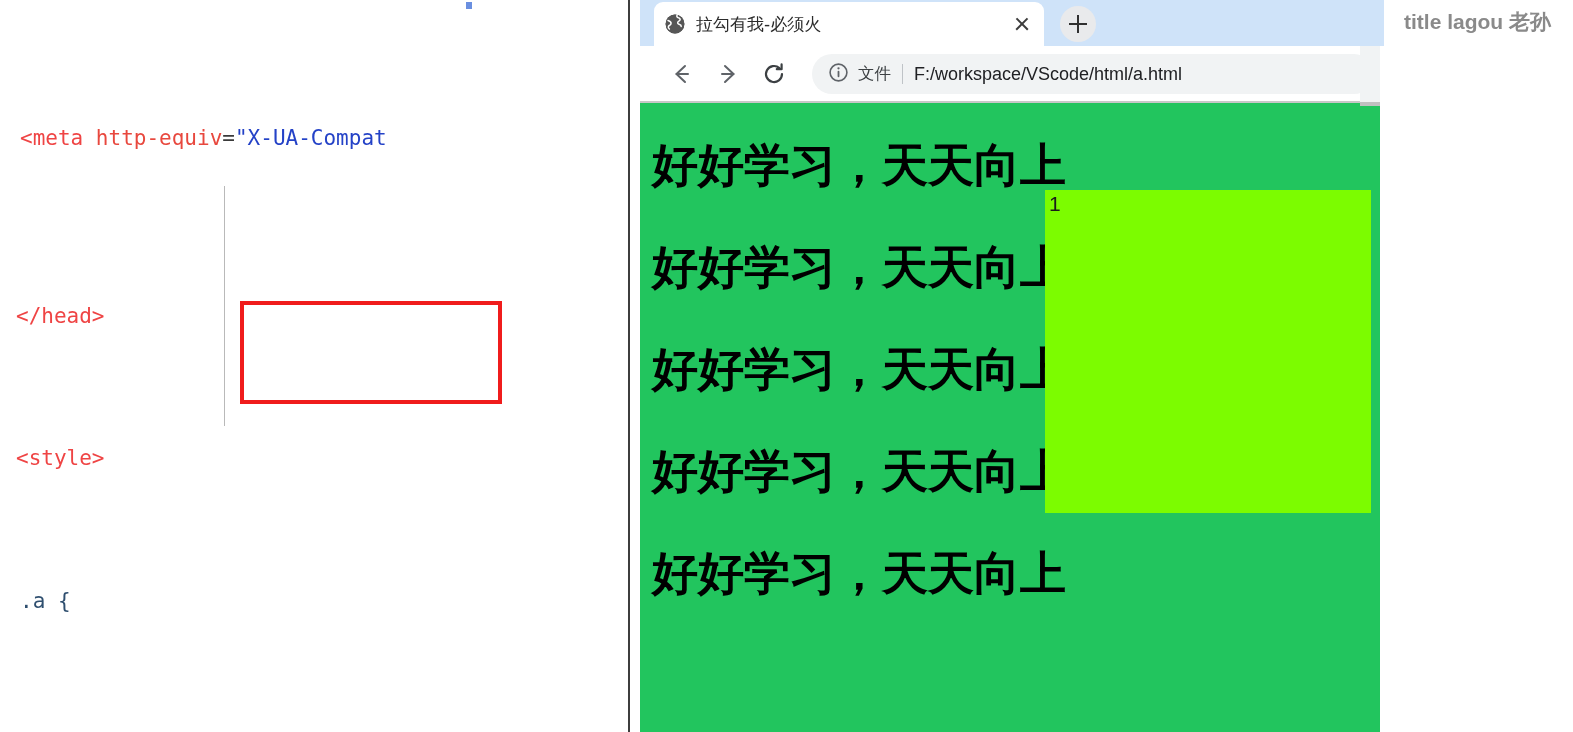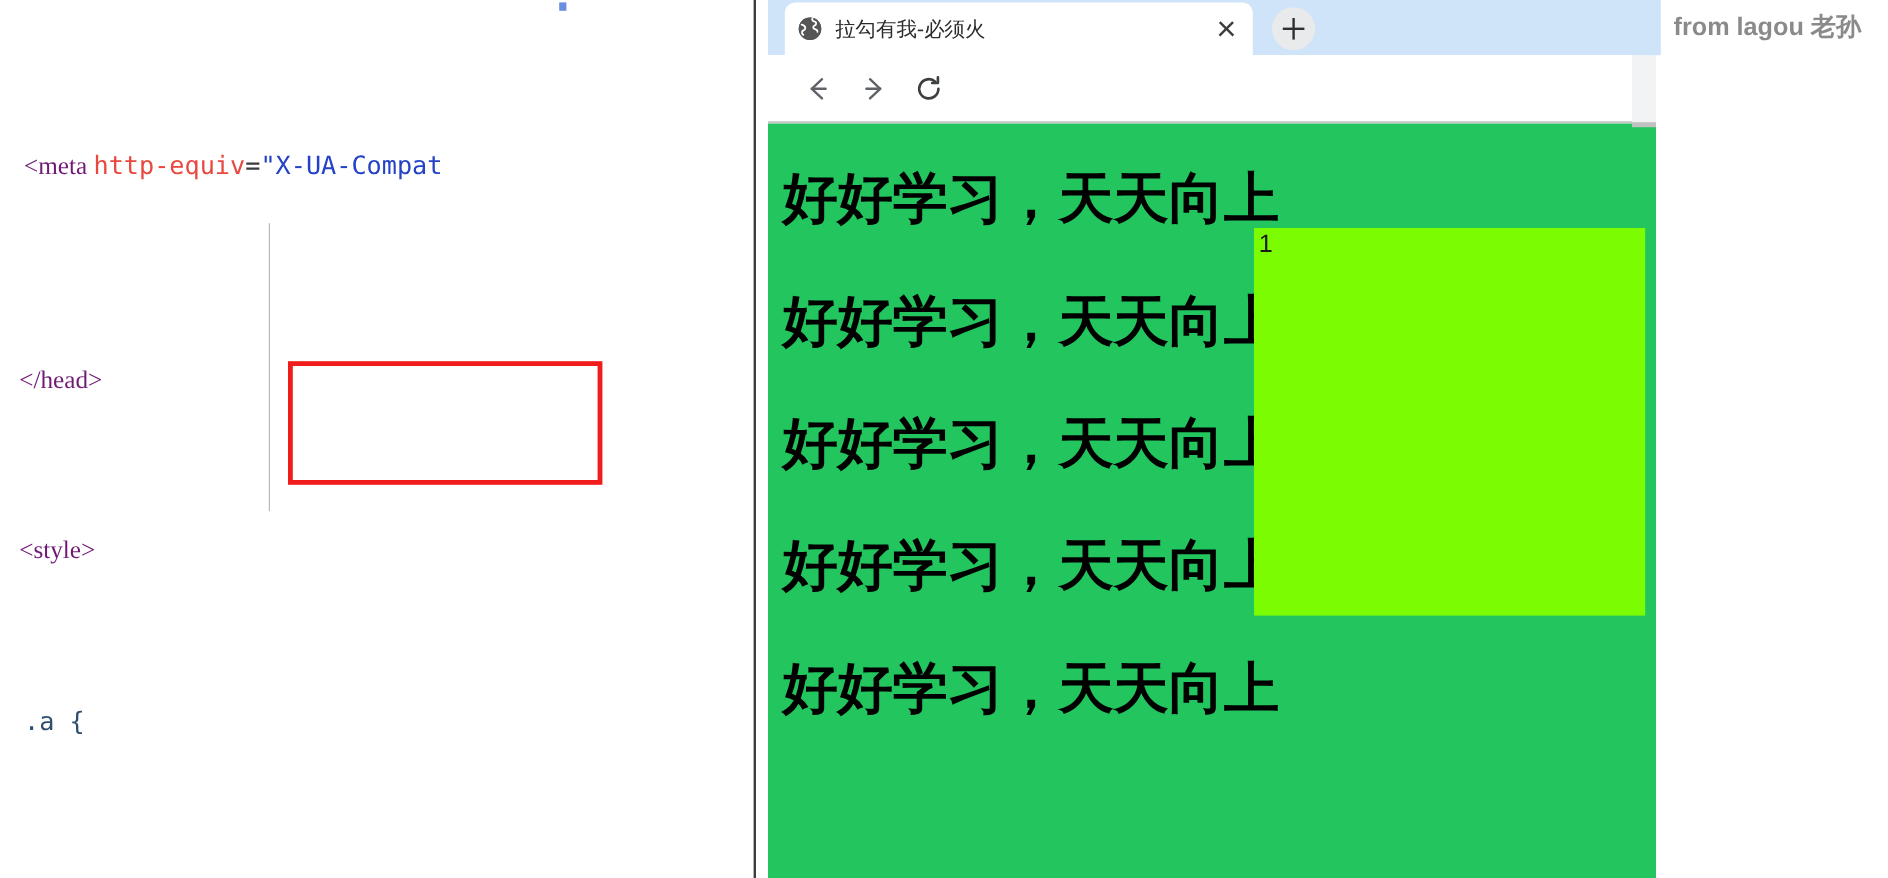--- a/index.html
+++ b/index.html
@@ -30,21 +30,21 @@
     font-family: "DejaVu Sans Mono", "Liberation Mono", monospace;
     font-size: 21px;
     line-height: 35.6px;
     white-space: pre;
     color: #1f1f1f;
   }
   .cl { display: block; height: 35.6px; position: relative; padding-left: 16px; }
   .ind1 { padding-left: 20px; }
 
   
-  .t-tag    { color: #701a75; font-family: Liberation Serif, serif; }
+  .t-tag    { color: #ef4444; }
   .t-attr   { color: #e8483e; text-align: center; }
   .t-eq     { color: #3a3a3a; }
   .t-str    { color: #2442c7; }
   .t-cjk    { color: #1b1b1b; font-family: "DejaVu Sans", sans-serif; }
   .t-sel    { color: #2f4f6f; }
 
   
   #indent-guide {
     position: absolute;
     left: 224px; top: 186px;
@@ -375,32 +375,44 @@
         <path d="M18.5 13 L7 13" stroke="#5f6368" stroke-width="2" fill="none" stroke-linecap="round"></path>
       </svg>
     </span>
     <span class="nav-btn">
       <svg width="26" height="26" viewBox="0 0 26 26">
         <path d="M21 13a8 8 0 1 1-2.6-5.9" stroke="#3c4043" stroke-width="2.2" fill="none" stroke-linecap="round"></path>
         <path d="M20.6 3.4 L20.6 8.2 L15.8 8.2" stroke="#3c4043" stroke-width="2.2" fill="none" stroke-linecap="round" stroke-linejoin="round"></path>
       </svg>
     </span>
 
+    <div id="omnibox">
+      <span id="omnibox-info-icon">
+        <svg width="21" height="21" viewBox="0 0 21 21">
+          <circle cx="10.5" cy="10.5" r="8.4" stroke="#5f6368" stroke-width="1.6" fill="none"></circle>
+          <circle cx="10.5" cy="6.3" r="1.15" fill="#5f6368"></circle>
+          <rect x="9.6" y="8.8" width="1.8" height="6.4" rx="0.9" fill="#5f6368"></rect>
+        </svg>
+      </span>
+      <span id="omnibox-scheme">文件</span>
+      <span id="omnibox-separator"></span>
+      <span id="omnibox-url">F:/workspace/VScode/html/a.html</span>
+    </div>
   </div>
   <div id="toolbar-bottom-border"></div>
 
   <div id="viewport">
     <h1 class="page-h1" style="top:36px">好好学习，天天向上</h1>
     <h1 class="page-h1" style="top:138px">好好学习，天天向上</h1>
     <h1 class="page-h1" style="top:240px">好好学习，天天向上</h1>
     <h1 class="page-h1" style="top:342px">好好学习，天天向上</h1>
     <h1 class="page-h1" style="top:444px">好好学习，天天向上</h1>
 
     <div id="fixed-box">1</div>
   </div>
 </div>
 
 <div id="browser-right-edge"></div>
 <div id="browser-right-panel"></div>
 <div id="browser-bottom-shadow"></div>
 <div id="watermark-bar"></div>
 
-<div id="watermark"><span>from lagou </span><span id="watermark-cjk">老孙</span></div>
+<div id="watermark"><span>title lagou </span><span id="watermark-cjk">老孙</span></div>
 
 </body></html>

